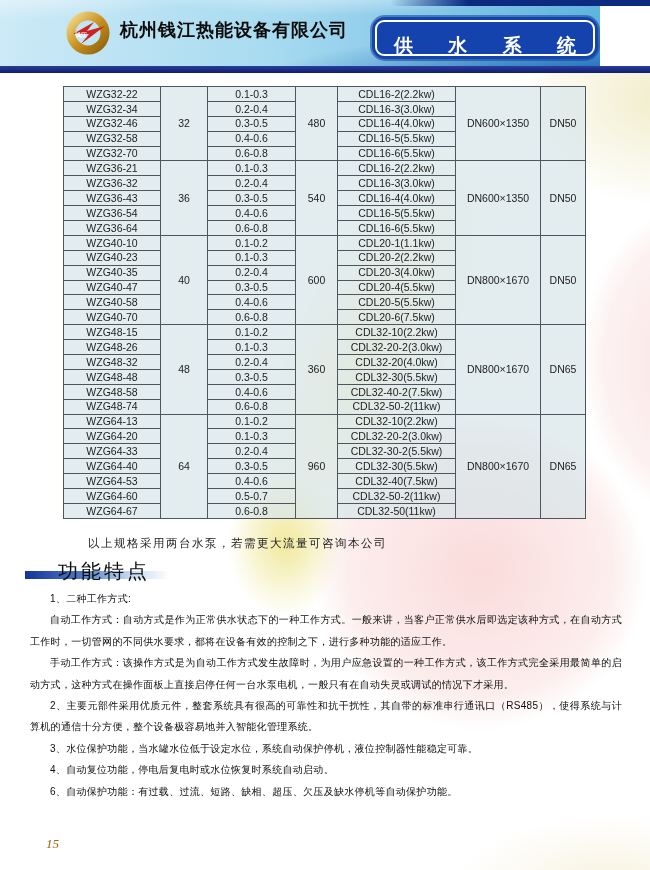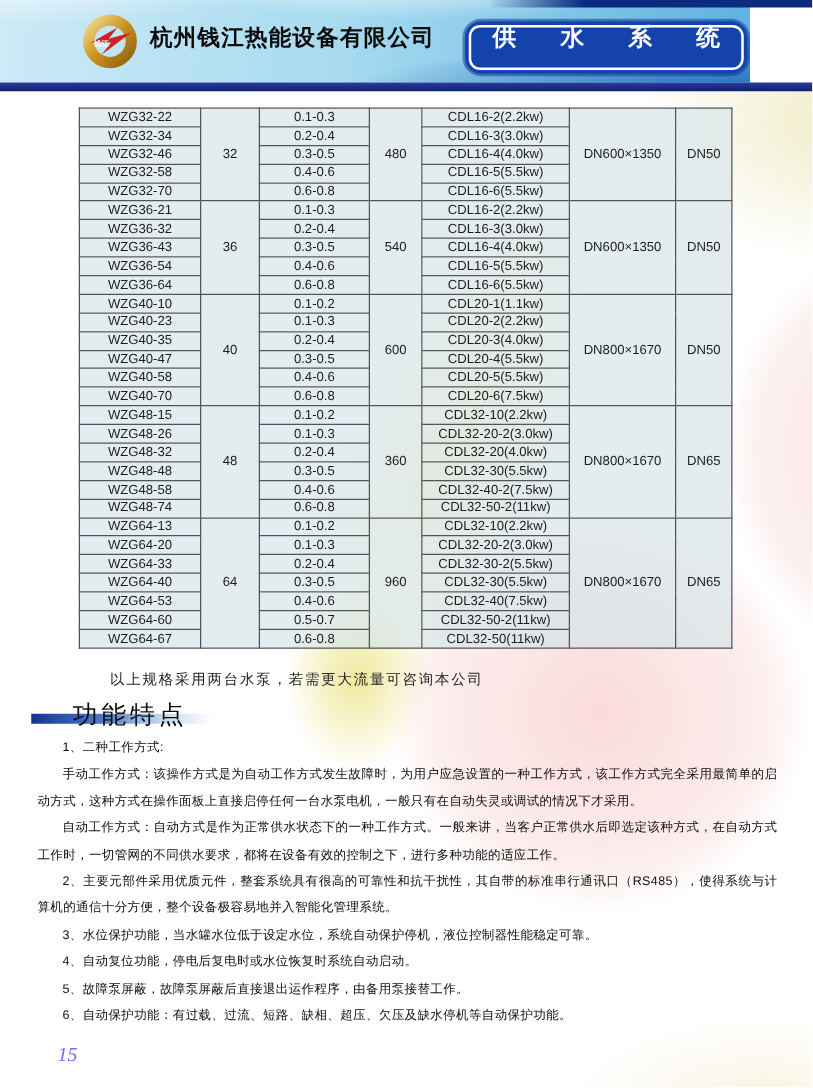--- a/index.html
+++ b/index.html
@@ -34,21 +34,21 @@
   .navy-bar{position:absolute;left:0;top:66px;width:650px;height:7px;z-index:3;
       background:linear-gradient(#2a3d9e,#101e6e);}
 
   .logo{position:absolute;left:64px;top:9px;width:48px;height:48px;z-index:4;}
   .company{position:absolute;left:120px;top:18px;z-index:4;}
   .company-cn{font-size:18px;font-weight:bold;color:#0b0b0b;letter-spacing:1px;white-space:nowrap;}
   .company-en{font-size:8.5px;font-weight:bold;color:#1b3fa8;margin-top:4px;letter-spacing:0.2px;white-space:nowrap;}
 
   .banner{position:absolute;left:372px;top:17px;width:226px;height:42px;z-index:4;
       background:#1443ae;border-radius:13px;box-shadow:0 0 0 2px rgba(20,60,150,0.55);
-      display:flex;align-items:flex-start;justify-content:center;}
+      display:flex;align-items:flex-end;justify-content:center;}
   .banner::before{content:"";position:absolute;left:3px;right:3px;top:3px;bottom:3px;
       border:2px solid #ffffff;border-radius:9px;}
   .banner-title{color:#ffffff;font-size:19px;font-weight:bold;letter-spacing:15px;margin-right:-15px;white-space:nowrap;}
 
   
   .spec-table{position:absolute;left:63px;top:86px;width:522px;z-index:2;
       border-collapse:collapse;table-layout:fixed;border-radius:32px;}
   .spec-table td{border:1px solid #4d565c;font-size:10.5px;color:#1c1c1c;text-align:center;
       padding:0;height:13.9px;line-height:1;background:rgba(214,229,233,0.68);
       overflow:hidden;white-space:nowrap;}
@@ -62,21 +62,21 @@
       background:linear-gradient(90deg,#14339b 0%,#4f7cc4 40%,#bcd4ee 70%,rgba(255,255,255,0) 100%);}
   .section-title{position:relative;padding-left:33px;font-size:20px;font-weight:normal;color:#0c0c0c;
       letter-spacing:3px;white-space:nowrap;}
 
   .features{position:absolute;left:30px;top:588px;width:592px;z-index:2;
       font-size:10px;line-height:21.4px;color:#0d0d0d;text-align:justify;}
   .features p{margin:0;text-indent:2em;letter-spacing:0.3px;}
 
   .page-number{position:absolute;left:46px;top:836px;z-index:2;
       font-family:"Liberation Serif","DejaVu Serif",serif;font-style:italic;
-      font-size:16px;color:#8b5cf6;text-align:right;}
+      font-size:13px;color:#a16207;text-align:right;}
 </style>
 </head>
 <body>
 
 <div class="page">
 
   <div class="blob blob-yellow-wedge"></div>
   <div class="blob blob-yellow-band"></div>
   <div class="blob blob-yellow-strong"></div>
   <div class="blob blob-pink-big"></div>
@@ -289,23 +289,22 @@
 
   <p class="note">以上规格采用两台水泵，若需更大流量可咨询本公司</p>
 
   <div class="section-header">
     <span class="section-bar"></span>
     <span class="section-title">功能特点</span>
   </div>
 
   <div class="features">
     <p>1、二种工作方式:</p>
+    <p>自动工作方式：自动方式是作为正常供水状态下的一种工作方式。一般来讲，当客户正常供水后即选定该种方式，在自动方式工作时，一切管网的不同供水要求，都将在设备有效的控制之下，进行多种功能的适应工作。</p>
     <p>手动工作方式：该操作方式是为自动工作方式发生故障时，为用户应急设置的一种工作方式，该工作方式完全采用最简单的启动方式，这种方式在操作面板上直接启停任何一台水泵电机，一般只有在自动失灵或调试的情况下才采用。</p>
-    <p>自动工作方式：自动方式是作为正常供水状态下的一种工作方式。一般来讲，当客户正常供水后即选定该种方式，在自动方式工作时，一切管网的不同供水要求，都将在设备有效的控制之下，进行多种功能的适应工作。</p>
     <p>2、主要元部件采用优质元件，整套系统具有很高的可靠性和抗干扰性，其自带的标准串行通讯口（RS485），使得系统与计算机的通信十分方便，整个设备极容易地并入智能化管理系统。</p>
     <p>3、水位保护功能，当水罐水位低于设定水位，系统自动保护停机，液位控制器性能稳定可靠。</p>
     <p>4、自动复位功能，停电后复电时或水位恢复时系统自动启动。</p>
-    <p>5、故障泵屏蔽，故障泵屏蔽后直接退出运作程序，由备用泵接替工作。</p>
     <p>6、自动保护功能：有过载、过流、短路、缺相、超压、欠压及缺水停机等自动保护功能。</p>
   </div>
 
   <div class="page-number">15</div>
 </div>
 
 </body></html>

